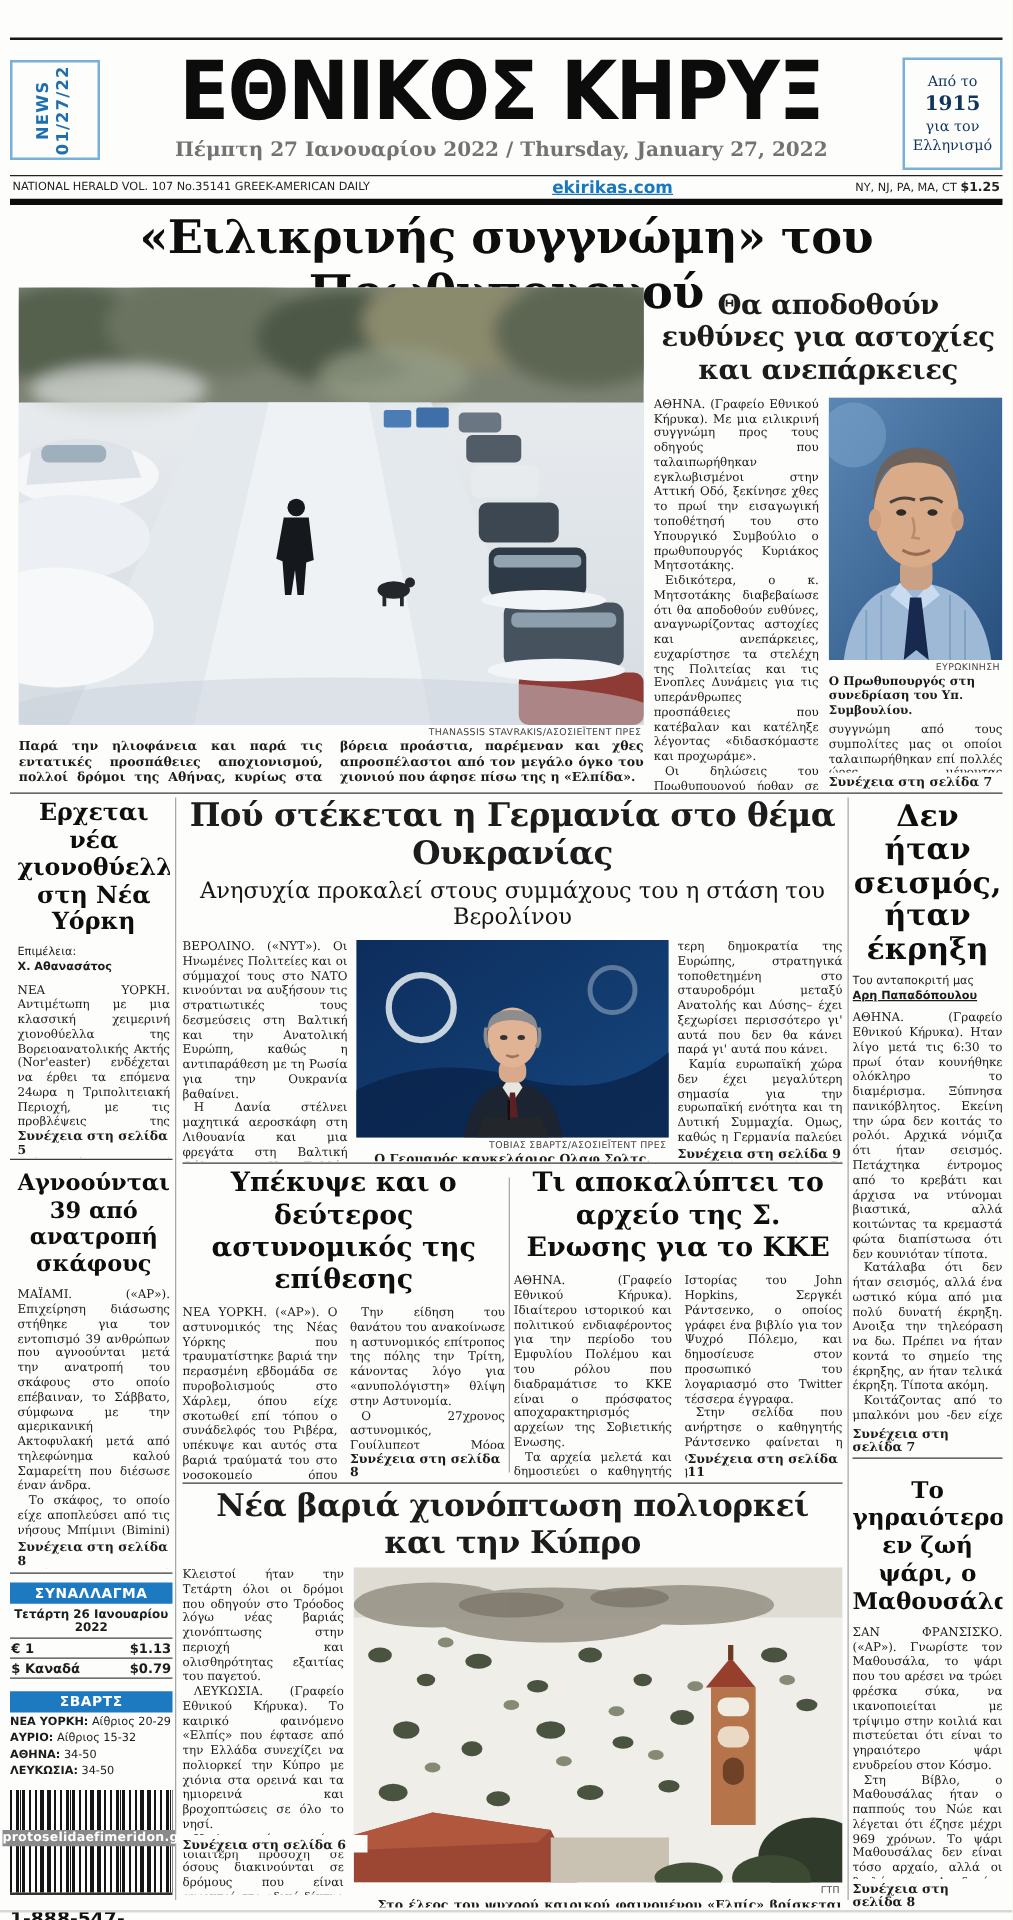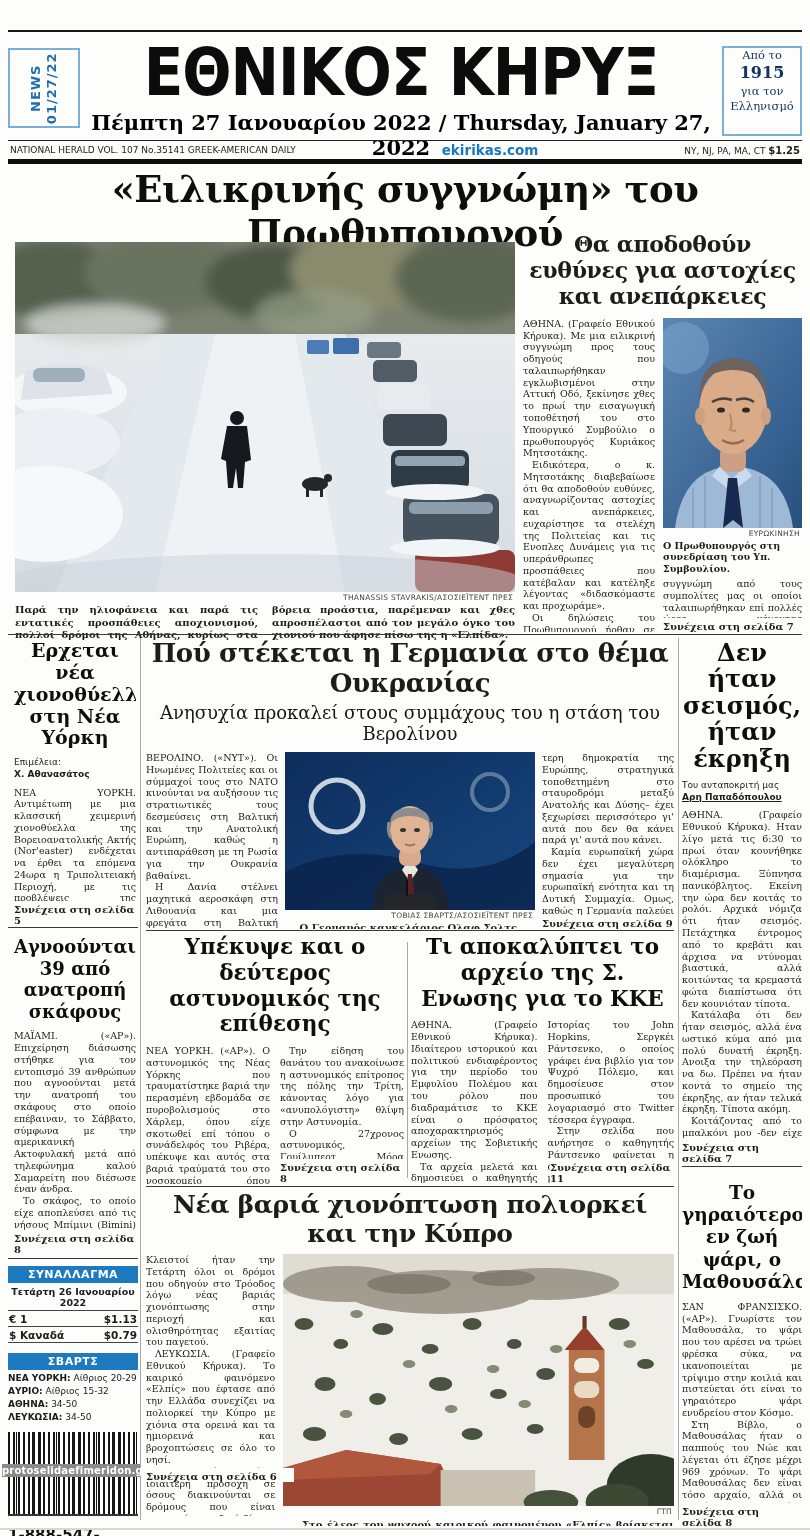--- a/index.html
+++ b/index.html
@@ -7,31 +7,31 @@
   .page { position:relative; width:810px; height:1536px; background:#fdfdfc; margin:0 auto; overflow:hidden; color:#1c1c1c; }
   .abs { position:absolute; }
 
   
   .topline { left:8px; top:30px; width:794px; height:2px; background:#171717; }
   .masthead { left:8px; top:38px; width:794px; height:100px; display:flex; justify-content:space-between; align-items:flex-start; }
   .edition-box { margin-top:10px; width:72px; height:80px; border:2px solid #79b0d8; display:flex; align-items:center; justify-content:center; }
   .edition-rot { transform:rotate(-90deg); text-align:center; color:#1f6fb0; font-family:"DejaVu Sans",sans-serif; font-weight:bold; font-size:13px; line-height:1.25; letter-spacing:1px; white-space:nowrap; }
   .mast-center { flex:1; text-align:center; padding-top:2px; }
   .paper-title { font-family:"DejaVu Sans","Liberation Sans",sans-serif; font-weight:900; font-size:58px; line-height:1.0; color:#0c0c0c; letter-spacing:-1px; transform:scaleY(1.12); transform-origin:top; }
-  .date-line { margin-top:12px; font-size:21px; font-weight:bold; color:#000000; }
-  .since-box { margin-top:8px; width:80px; height:90px; border:2px solid #79b0d8; display:flex; flex-direction:column; text-align:center; color:#10355c; font-size:11.5px; line-height:1.3; }
+  .date-line { margin-top:12px; font-size:16px; font-weight:bold; color:#737373; }
+  .since-box { margin-top:8px; width:80px; height:90px; border:2px solid #79b0d8; display:flex; flex-direction:column; justify-content:center; text-align:center; color:#10355c; font-size:11.5px; line-height:1.3; }
   .since-box b { font-size:16px; }
   .info-row { left:8px; top:140px; width:794px; height:19px; border-top:1px solid #222; display:flex; justify-content:space-between; align-items:center; font-family:"DejaVu Sans",sans-serif; font-size:9px; color:#222; padding:0 2px; }
-  .website { color:#1878bf; font-weight:bold; font-size:13.5px; cursor:pointer; }
+  .website { color:#1878bf; font-weight:bold; font-size:13.5px; cursor:pointer;text-decoration:underline; }
   .info-right b { font-size:10px; }
   .thick-rule { left:8px; top:159px; width:794px; height:5px; background:#0d0d0d; }
 
   
   .lead-headline { left:8px; top:167px; width:794px; text-align:center; font-size:37px; font-weight:bold; letter-spacing:-0.5px; color:#0e0e0e; }
-  .lead-photo-block { left:15px; top:242px; width:500px; }
+  .lead-photo-block { left:15px; top:230px; width:500px; }
   .photo-frame { display:block; width:100%; background:#dde2e7; }
   .credit { font-family:"DejaVu Sans",sans-serif; font-size:7.5px; color:#444; text-align:right; padding:1px 2px 0 0; letter-spacing:.3px; }
   .lead-caption { margin-top:2px; font-size:10px; font-weight:bold; line-height:1.25; text-align:justify; columns:2; column-gap:14px; }
 
   .apology { left:523px; top:232px; width:279px; height:400px; overflow:hidden; }
   .apology h3 { text-align:center; font-size:22px; line-height:1.18; letter-spacing:-0.3px; margin-bottom:8px; }
   .apology .cols { display:flex; gap:8px; }
   .apology .txtcol { width:132px; }
   .apology .photocol { width:139px; }
   .photo-cap { font-size:9.5px; font-weight:bold; line-height:1.2; margin:2px 0 4px; }

